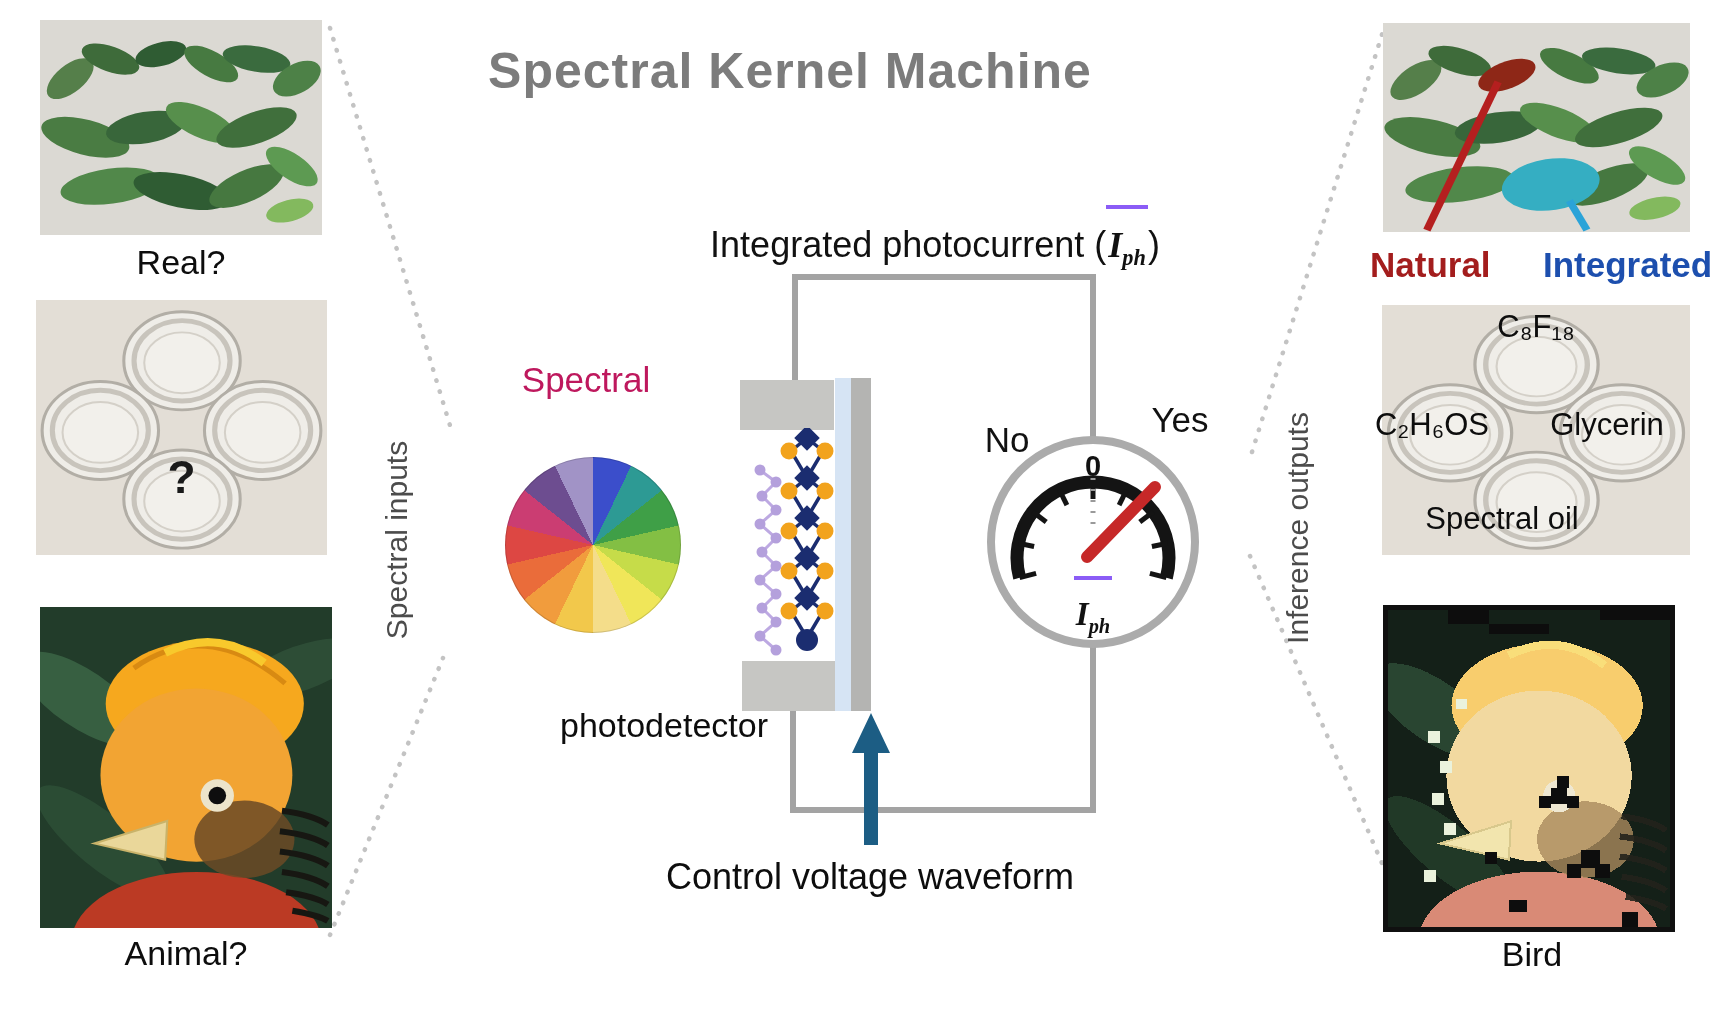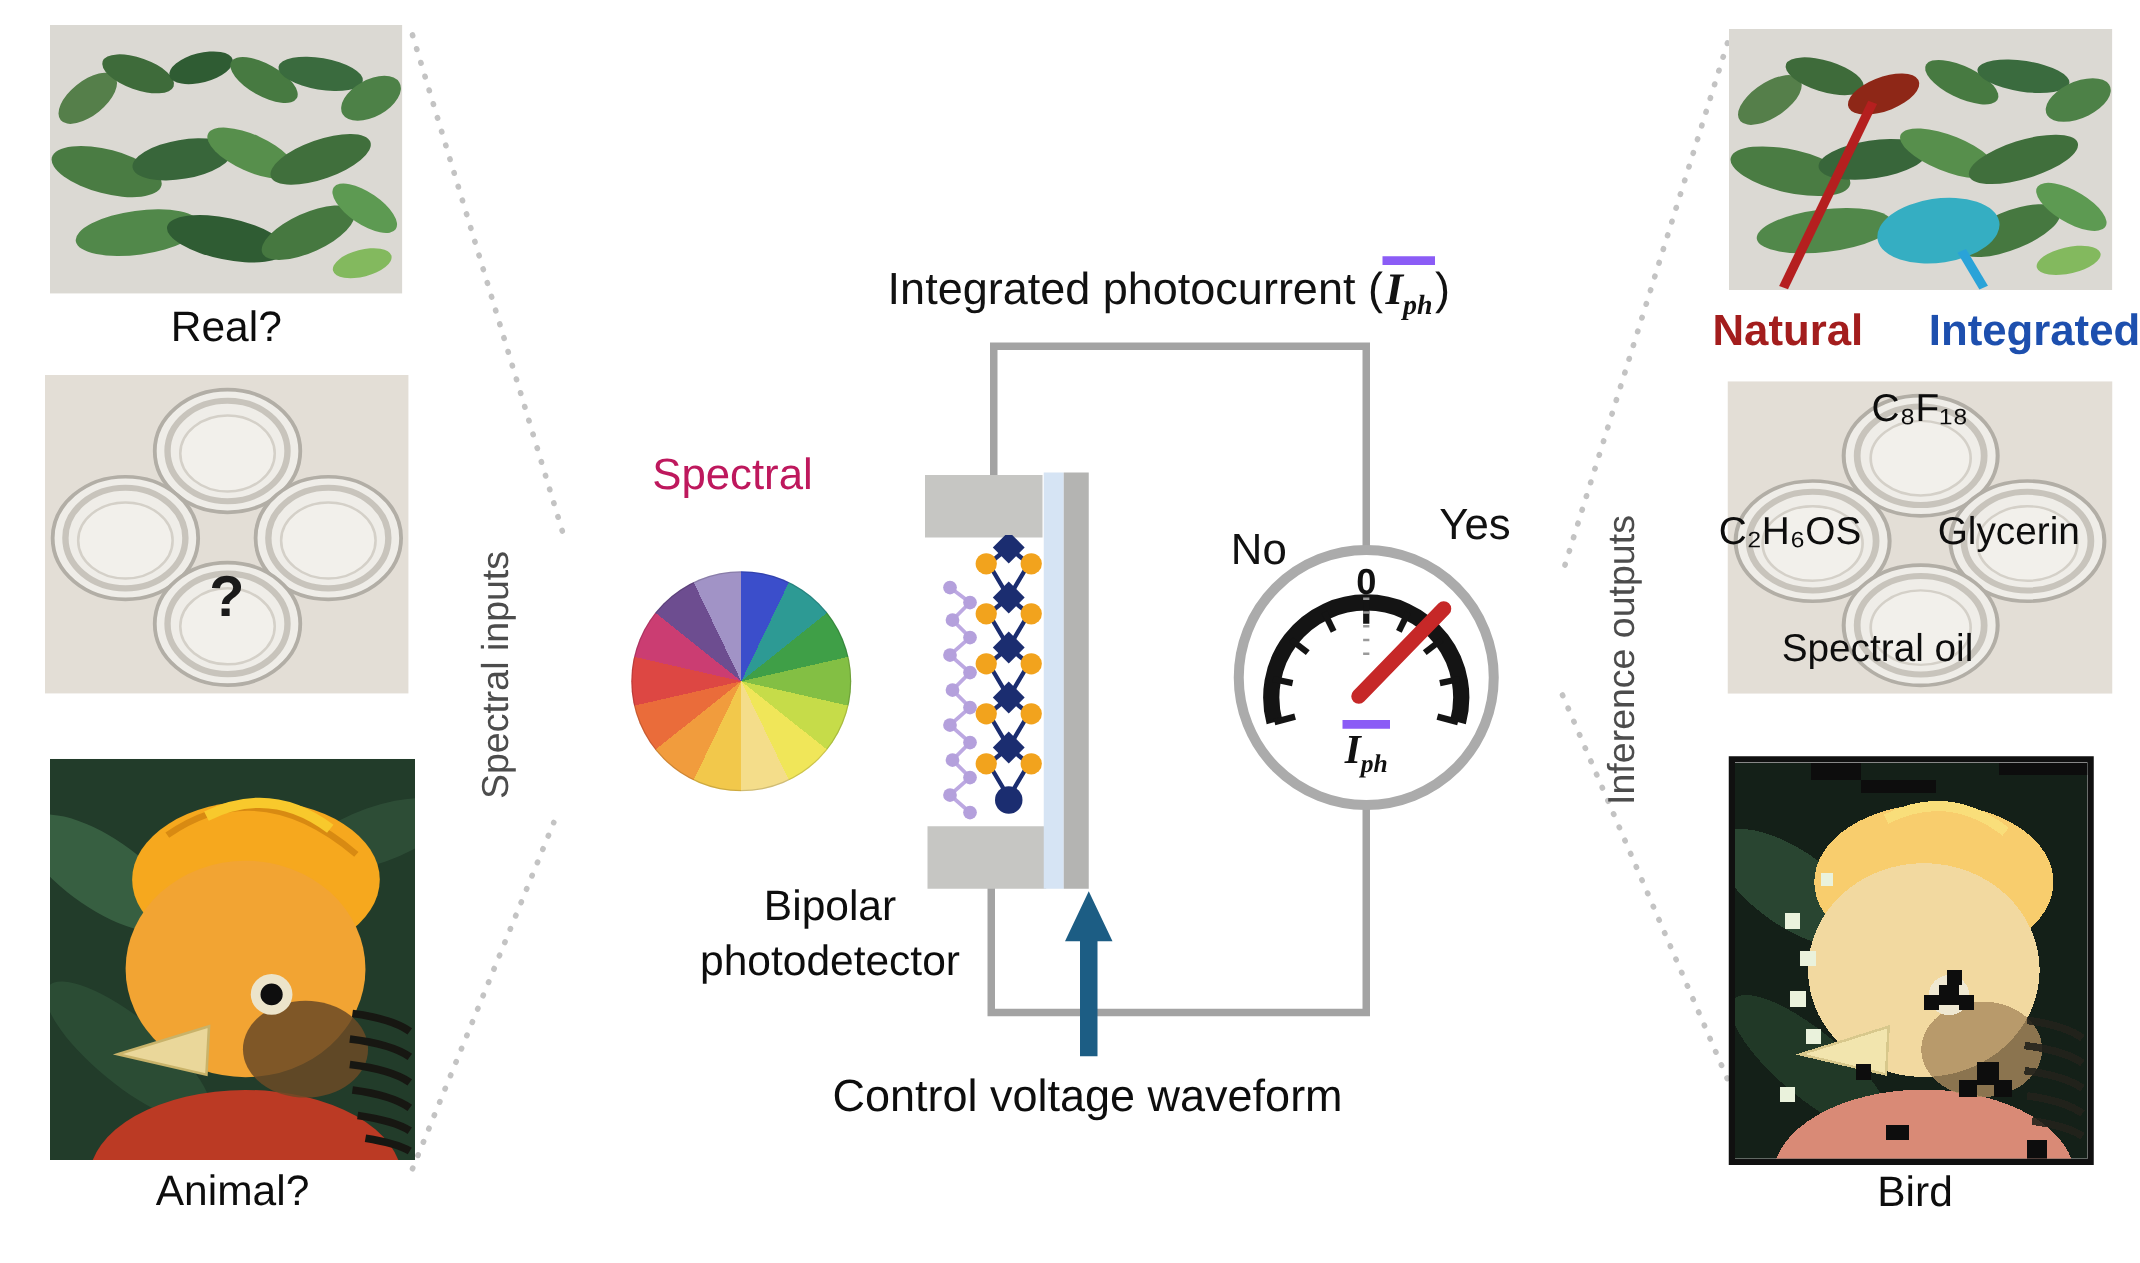--- a/index.html
+++ b/index.html
@@ -11,21 +11,21 @@
   .caption{position:absolute;font-size:34px;color:#0d0d0d;text-align:center;}
   .vlabel{position:absolute;font-size:30px;color:#4c4c4c;text-align:center;transform:rotate(-90deg);}
   #title{position:absolute;left:430px;top:42px;width:720px;text-align:center;
          font-size:50px;font-weight:bold;color:#7c7c7c;letter-spacing:1px;}
   #encoder-label{position:absolute;left:496px;top:358px;width:180px;text-align:center;
                  font-size:35px;line-height:1.24;color:#be185d;}
   #wheel{position:absolute;left:505px;top:457px;width:176px;height:176px;border-radius:50%;
          box-shadow:0 0 0 1px rgba(0,0,0,.15) inset;}
   #photocurrent{position:absolute;left:655px;top:205px;width:560px;text-align:center;font-size:36px;}
   .mathsym{font-family:"Liberation Serif",serif;font-style:italic;font-weight:bold;}
-  .overbar{border-top:7px solid #8b5cf6;padding:1px 2px 0 2px;display:inline-block;line-height:1;}
+  .overbar{border-top:4px solid #8b5cf6;padding:18px 2px 0 2px;display:inline-block;line-height:1;}
   .overbar sub{font-size:0.62em;}
   #bipolar-label{position:absolute;left:548px;top:703px;width:232px;text-align:center;
                  font-size:34px;line-height:1.3;color:#0d0d0d;}
   #control-label{position:absolute;left:620px;top:856px;width:500px;text-align:center;font-size:36px;color:#0d0d0d;}
   
   .electrode{position:absolute;background:#c6c6c3;}
   #ito-strip{position:absolute;left:835px;top:378px;width:16px;height:333px;background:#d6e4f4;}
   #glass-strip{position:absolute;left:851px;top:378px;width:20px;height:333px;background:#b4b4b2;}
   
   #gauge{position:absolute;left:987px;top:436px;width:212px;height:212px;border-radius:50%;
@@ -41,20 +41,21 @@
   .ann-label{position:absolute;font-size:35px;font-weight:bold;text-align:center;}
   #bird-frame{position:absolute;left:1383px;top:605px;width:292px;height:327px;border:5px solid #101010;
               box-sizing:border-box;overflow:hidden;}
   #bird-frame svg{display:block;width:100%;height:100%;}
 </style>
 </head>
 <body>
 
 <div id="canvas">
 
+  <div id="title">Spectral Kernel Machine</div>
 
   <svg class="abs" style="left:0;top:0;" width="1712" height="1010">
     <g stroke="#c3c3c3" stroke-width="4.5" stroke-linecap="round" stroke-dasharray="0.5 11" fill="none">
       <path d="M 330 28 L 452 432"></path>
       <path d="M 330 935 L 443 658"></path>
       <path d="M 1252 452 L 1384 28"></path>
       <path d="M 1250 556 L 1384 868"></path>
     </g>
   </svg>
 
@@ -207,21 +208,20 @@
         <circle cx="65" cy="212" r="11"></circle>
       </g>
     </g>
   </svg>
 
   <div id="photocurrent">
     <span>Integrated photocurrent (</span><span class="overbar mathsym"><span>I</span><sub>ph</sub></span><span>)</span>
   </div>
 
   <div id="bipolar-label">
-    <span style="display:block;">Bipolar</span>
     <span style="display:block;">photodetector</span>
   </div>
   <div id="control-label">Control voltage waveform</div>
 
   <div id="no-label">No</div>
   <div id="yes-label">Yes</div>
   <div id="gauge">
     <svg width="212" height="212" viewBox="0 0 212 212">
       <path d="M 32.6 141.7 A 76 76 0 1 1 179.4 141.7" fill="none" stroke="#141414" stroke-width="13"></path>
       <g stroke="#141414" stroke-width="5">

